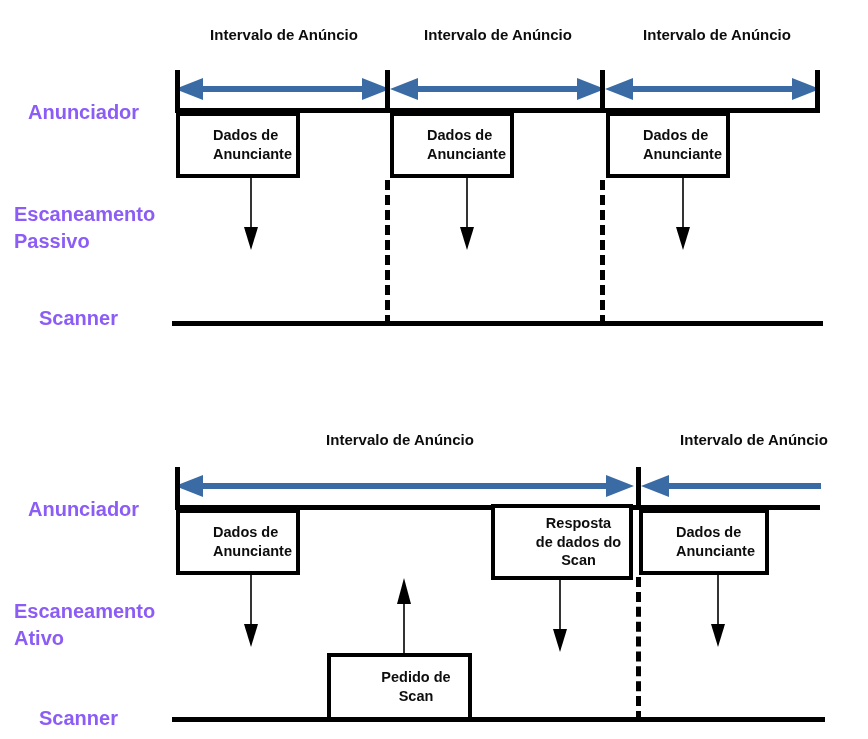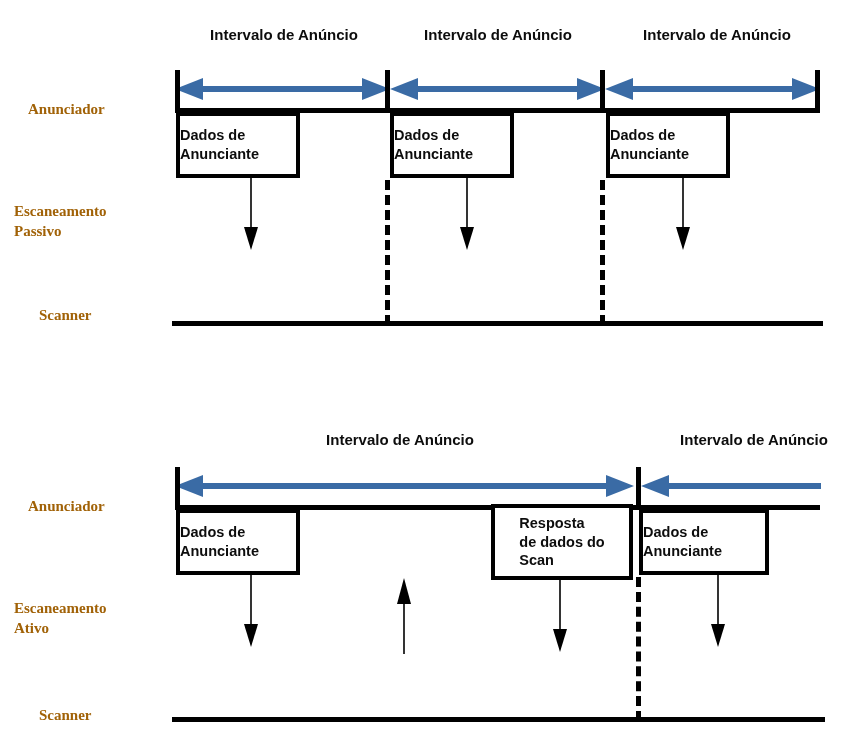--- a/index.html
+++ b/index.html
@@ -13,26 +13,25 @@
   #canvas {
     position: relative;
     width: 828px;
     height: 739px;
     background: #ffffff;
     overflow: hidden;
   }
   .row-label {
     position: absolute;
     font-weight: bold;
-    font-size: 15px;
-    color: #a16207;
+    font-size: 20px;
+    color: #8b5cf6;
     line-height: 1.35;
     white-space: pre-line;
     text-align: left;
-    font-family: Liberation Serif, serif;
   }
   .interval-label {
     position: absolute;
     font-weight: bold;
     font-size: 15px;
     color: #0d0d0d;
     text-align: center;
     white-space: nowrap;
   }
   .pdu-box {
@@ -41,23 +40,24 @@
     background: #ffffff;
     box-sizing: border-box;
     display: flex;
     flex-direction: column;
     align-items: center;
     justify-content: center;
     font-weight: bold;
     font-size: 14.5px;
     color: #0d0d0d;
     line-height: 1.3;
-    text-align: left;
+    text-align: center;
     white-space: pre-line;
     z-index: 5;
+    padding-left: 33px;
   }
   .pdu-box.left-align {
     align-items: flex-start;
     text-align: left;
   }
   .hline {
     position: absolute;
     background: #000000;
     height: 5px;
     z-index: 2;
@@ -191,16 +191,17 @@
     <polygon points="9,72 2,49 16,49" fill="#000000"></polygon>
   </svg>
 
   <svg class="drop-svg" style="left:395px; top:578px; width:18px; height:76px;" viewBox="0 0 18 76">
     <line x1="9" y1="76" x2="9" y2="22" stroke="#000000" stroke-width="1.6"></line>
     <polygon points="9,0 2,26 16,26" fill="#000000"></polygon>
   </svg>
 
   <div class="dashed-sep" style="left:636px; top:577px; height:144px;"></div>
 
+  <div class="pdu-box" style="left:327px; top:653px; width:145px; height:68px;">Pedido de Scan</div>
 
   <div class="hline" style="left:172px; top:717px; width:653px;"></div>
 
 </div>
 
 </body></html>

